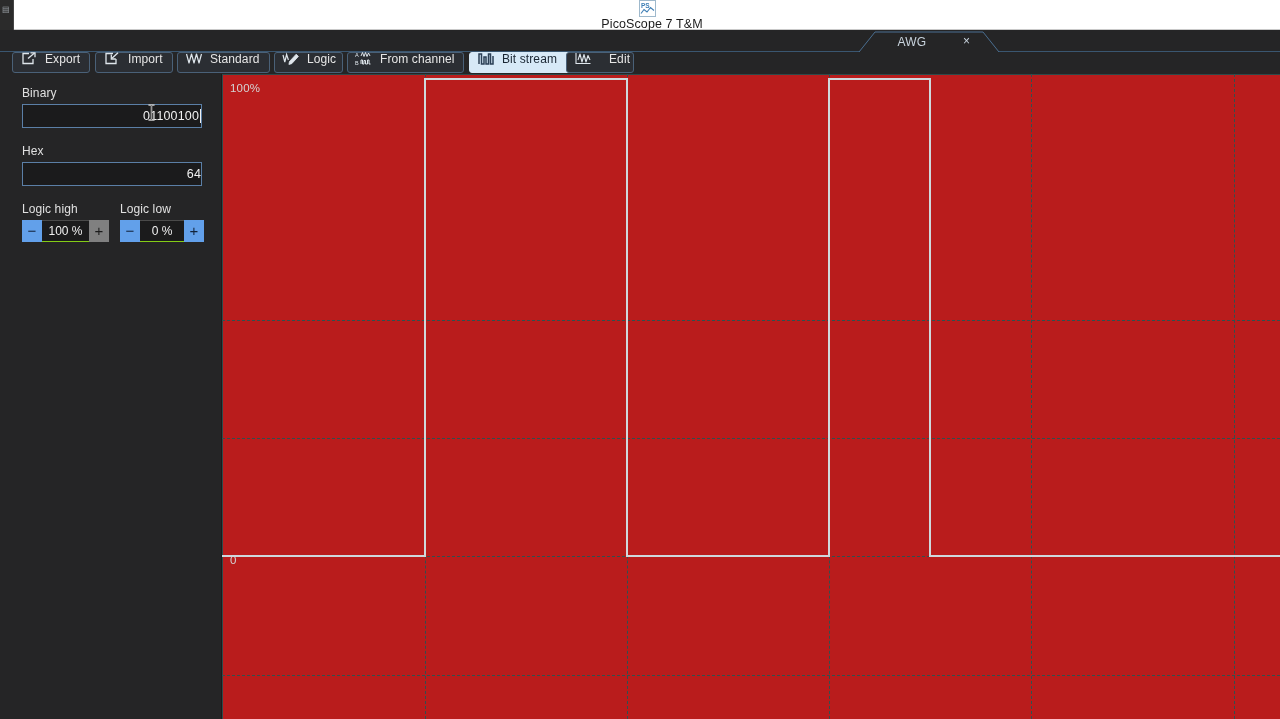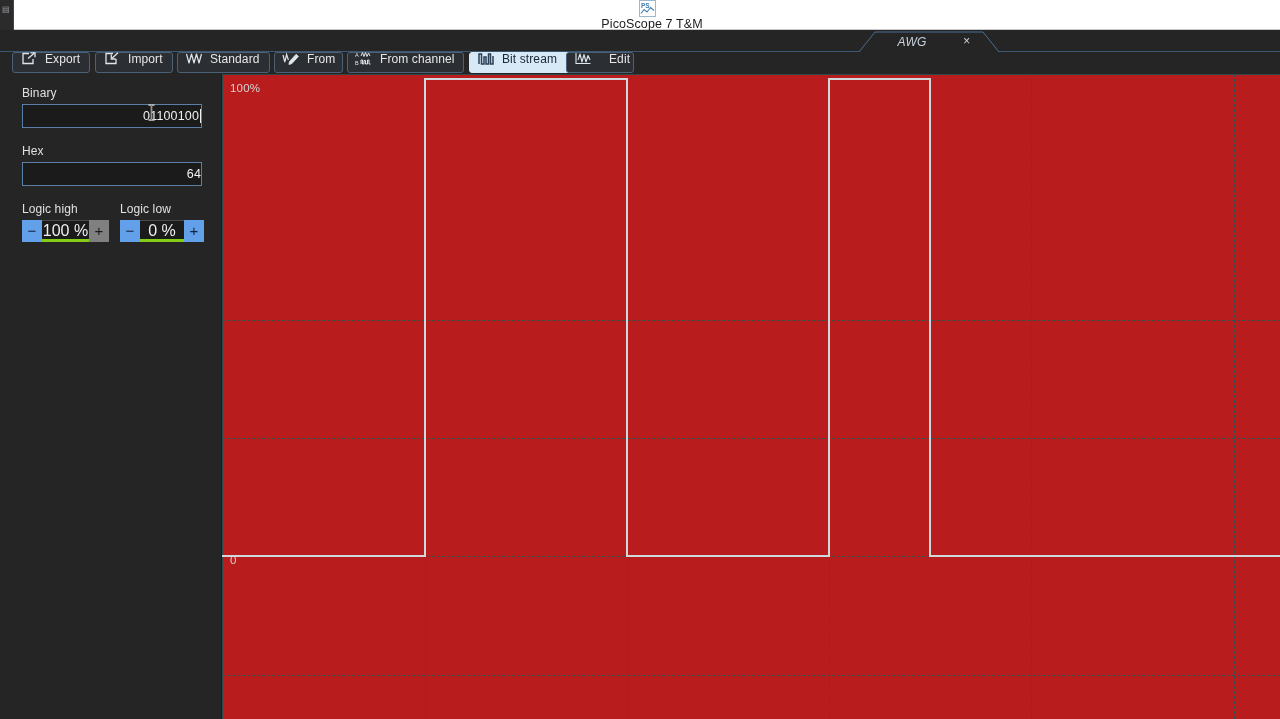--- a/index.html
+++ b/index.html
@@ -63,21 +63,20 @@
     letter-spacing: 0.1px;
     white-space: nowrap;
   }
 
   
   .tabstrip {
     position: absolute;
     left: 0; top: 30px;
     width: 1280px; height: 22px;
     background: #252526;
-    font-style: italic;
   }
   .tabstrip-rule {
     position: absolute;
     left: 0; bottom: 0;
     width: 1280px; height: 1px;
     background: #3a5670;
   }
   .tab {
     position: absolute;
     left: 858px; bottom: 0;
@@ -202,23 +201,23 @@
     text-align: center;
     cursor: pointer;
     user-select: none;
     font-weight: 400;
   }
   .spin-btn.hover { background: #808080; color: #1c1c1c; }
   .spin-val {
     flex: 1 1 auto;
     background: #1b1b1c;
     border-top: 1px solid #4a4a4a;
-    border-bottom: 3px solid #84cc16;
+    border-bottom: 1px solid #84cc16;
     color: #f0f0f0;
-    font-size: 16px;
+    font-size: 12px;
     line-height: 20px;
     text-align: center;
     cursor: text;
   }
 
   
   .plot {
     position: absolute;
     left: 222px; top: 74px;
     width: 1058px; height: 645px;
@@ -325,21 +324,21 @@
         <polyline points="1.5,3 4,12 6.5,3 9,12 11.5,3 14,12 16.5,3" fill="none" stroke="#dfe6ec" stroke-width="1.2" stroke-linejoin="round"></polyline>
       </svg>
       <span class="tbtn-lbl">Standard</span>
     </div>
 
     <div class="tbtn" style="left:274px;width:69px;">
       <svg class="tbtn-ico" viewBox="0 0 19 15">
         <polyline points="1,4 2.8,11 4.6,3.5 6.4,9" fill="none" stroke="#dfe6ec" stroke-width="1.2"></polyline>
         <path d="M7.5,10.5 L14.2,3.2 L16.4,5.4 L9.7,12.7 L6.9,13.4 Z" fill="#dfe6ec" stroke="#dfe6ec" stroke-width="0.8" stroke-linejoin="round"></path>
       </svg>
-      <span class="tbtn-lbl">From</span>
+      <span class="tbtn-lbl">Logic</span>
     </div>
 
     <div class="tbtn" style="left:347px;width:117px;">
       <svg class="tbtn-ico" viewBox="0 0 19 15">
         <text x="0" y="6" font-family="Liberation Sans, sans-serif" font-size="5.5" fill="#dfe6ec">A</text>
         <text x="0" y="13.5" font-family="Liberation Sans, sans-serif" font-size="5.5" fill="#dfe6ec">B</text>
         <polyline points="6,5 7.5,1.5 9,5.5 10.5,1.5 12,5.5 13.5,2 15,5" fill="none" stroke="#dfe6ec" stroke-width="1"></polyline>
         <path d="M6,13 V9 H7.5 V13 H9 V9.5 H10.5 V13 H12.5 V9 H14 V13 H15.5" fill="none" stroke="#dfe6ec" stroke-width="1"></path>
       </svg>
       <span class="tbtn-lbl">From channel</span>

